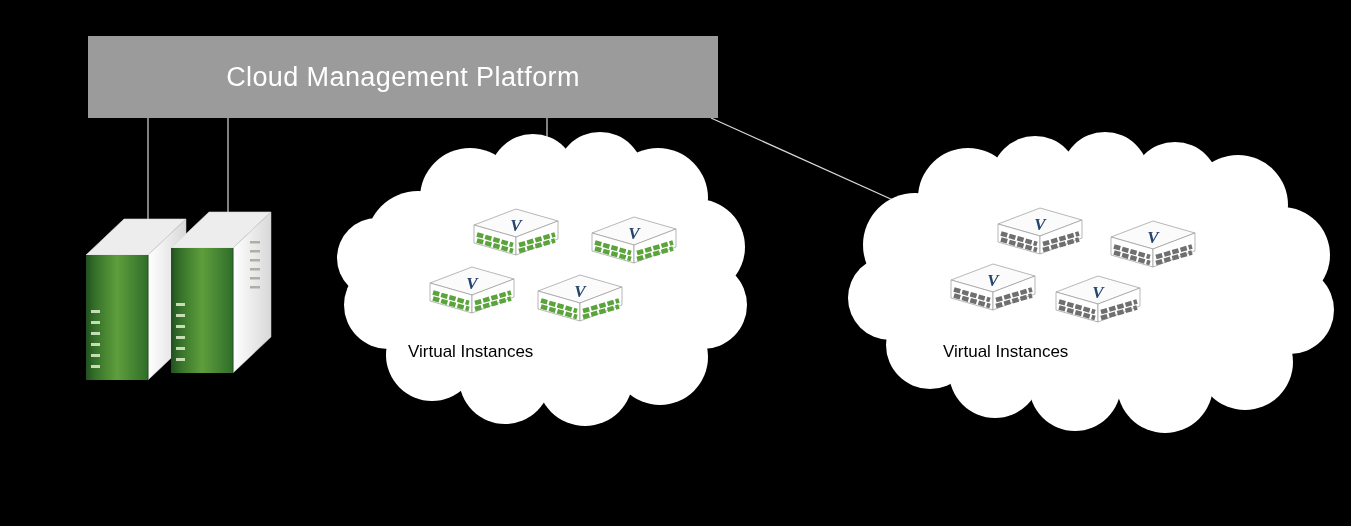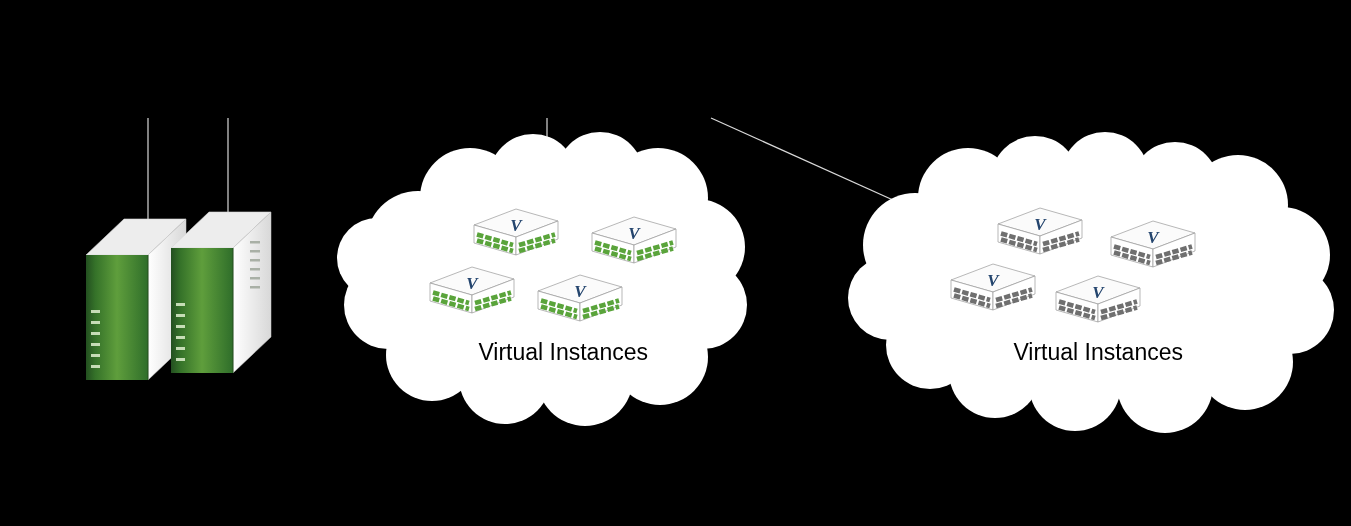--- a/index.html
+++ b/index.html
@@ -9,22 +9,22 @@
   }
   .overlay{position:absolute;left:0;top:0;}
   .platform{
     position:absolute;left:88px;top:36px;width:630px;height:82px;
     background:#9c9b9b;display:flex;align-items:center;justify-content:center;
   }
   .platform span{color:#ffffff;font-size:27px;letter-spacing:.4px;}
   .connector{stroke:#d9d9d9;stroke-width:1.2;}
   .cloud{fill:#ffffff;}
   .cloud-label{
-    position:absolute;width:240px;text-align:right;color:#000000;
-    font-size:23px;line-height:28px;
+    position:absolute;width:240px;text-align:left;color:#000000;
+    font-size:17px;line-height:28px;
   }
   .servers{position:absolute;left:78px;top:193px;}
   .tower-top{fill:#ededed;stroke:#d6d6d6;stroke-width:.6;}
   .tower-side{fill:url(#gradSide);stroke:#cfcfcf;stroke-width:.5;}
   .tower-front{fill:url(#gradGreen);}
   .tower-edge{stroke:#244f1f;stroke-width:1;}
   .vent-light{fill:#dff0cf;opacity:.85;}
   .vent-dark{fill:#a9b0a6;}
   .vbox{position:absolute;}
   .face{fill:#ffffff;stroke:#9a9a9a;stroke-width:.7;}
@@ -214,14 +214,17 @@
     <line class="stripe" x1="9" y1="29.5" x2="45" y2="40"></line>
     <line class="stripe" x1="9" y1="35.5" x2="45" y2="46"></line>
     <line class="stripe" x1="51" y1="40" x2="87" y2="29.5"></line>
     <line class="stripe" x1="51" y1="46" x2="87" y2="35.5"></line>
     <text class="vletter" x="48" y="26">V</text>
   </svg>
 
   <div class="cloud-label" style="left:408px;top:338px">Virtual Instances</div>
   <div class="cloud-label" style="left:943px;top:338px">Virtual Instances</div>
 
+  <div class="platform">
+    <span>Cloud Management Platform</span>
+  </div>
 
 </div>
 
 </body></html>

